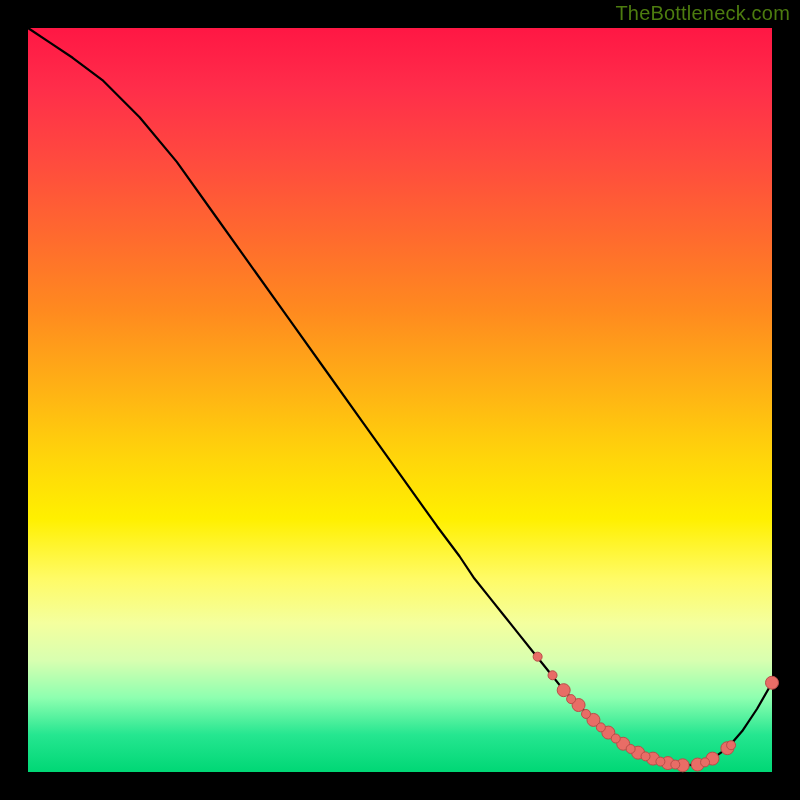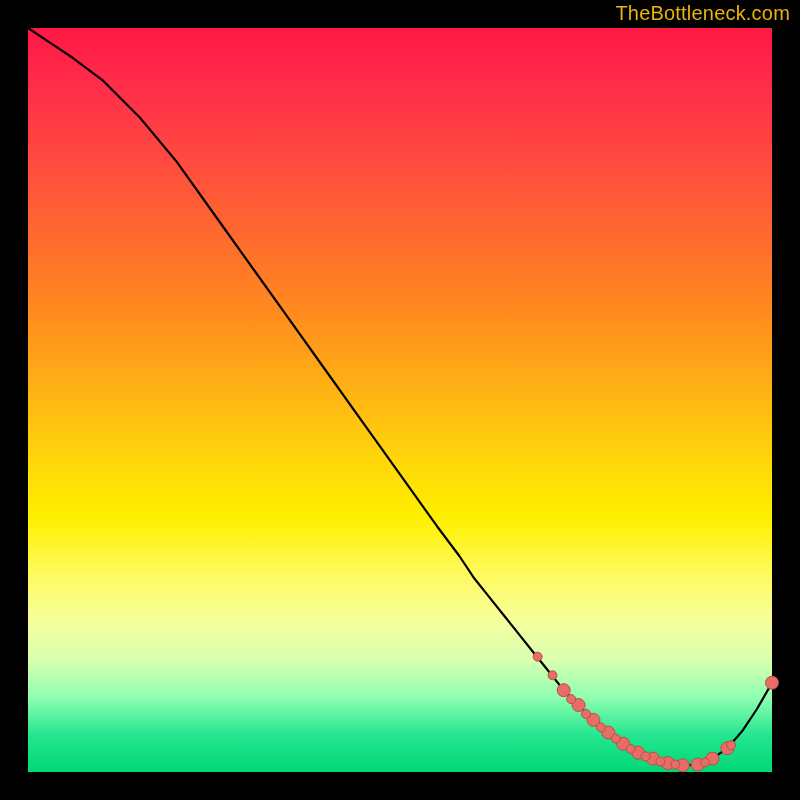--- a/index.html
+++ b/index.html
@@ -14,21 +14,21 @@
   .frame {
     position: relative;
     width: 800px;
     height: 800px;
     background: #000;
   }
   .watermark {
     position: absolute;
     top: 2px;
     right: 10px;
-    color: #eab308;
+    color: #4d7c0f;
     font-size: 20px;
     font-weight: 500;
     letter-spacing: 0.2px;
     z-index: 10;
   }
   .plot {
     position: absolute;
     left: 28px;
     top: 28px;
     width: 744px;

